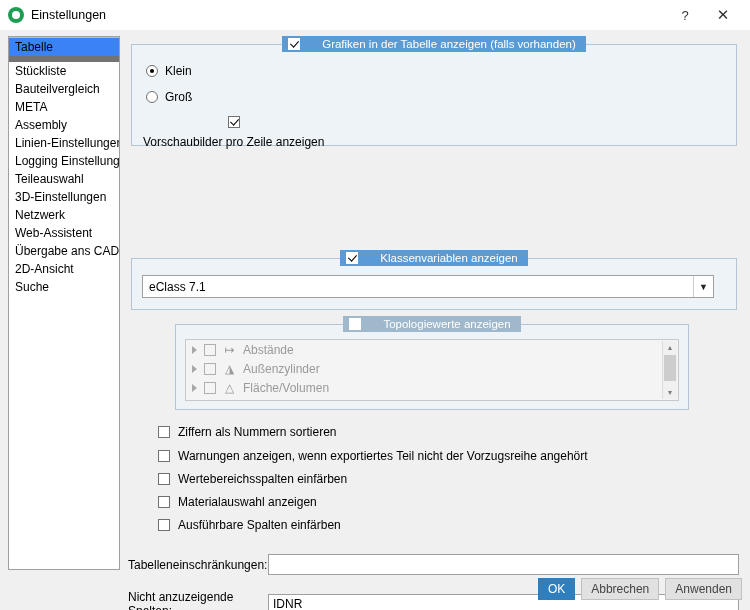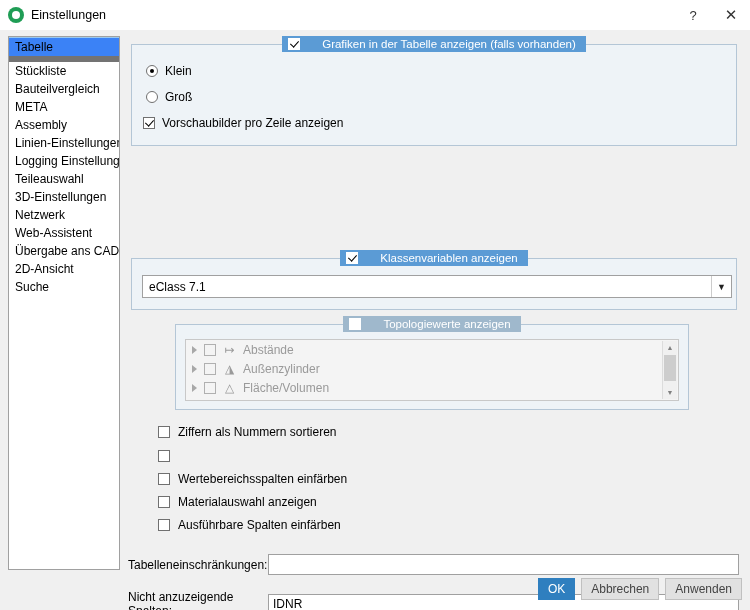--- a/index.html
+++ b/index.html
@@ -21,21 +21,21 @@
     height: 610px;
     background: #f0f0f0;
     box-sizing: border-box;
   }
   
   .titlebar {
     height: 30px;
     background: #ffffff;
     display: flex;
     align-items: center;
-    padding: 0 0 0 8px;
+    padding: 0 8px 0 8px;
     box-sizing: border-box;
   }
   .app-icon {
     width: 16px;
     height: 16px;
     border-radius: 8px;
     background: #1f9d55;
     position: relative;
     margin-right: 7px;
     flex: 0 0 auto;
@@ -386,36 +386,36 @@
         </div>
         <div style="position:absolute; left:14px; top:19px;">
           <div class="row" style="margin-bottom:12px;">
             <span class="rb checked"></span>
             <span>Klein</span>
           </div>
           <div class="row" style="margin-bottom:12px;">
             <span class="rb"></span>
             <span>Groß</span>
           </div>
-          <div class="row" style="margin-left:-3px;">
+          <div class="row" style="margin-left:-3px;flex-direction:column;">
             <span class="cb checked"></span>
             <span>Vorschaubilder pro Zeile anzeigen</span>
           </div>
         </div>
       </div>
 
 
       <div class="group" style="left:3px; top:222px; width:606px; height:52px;">
         <div class="group-header">
           <div class="group-title">
             <span class="cb checked white-border"></span>
             <span>Klassenvariablen anzeigen</span>
           </div>
         </div>
-        <div class="combo" style="position:absolute; left:10px; top:16px; right:4px;">
+        <div class="combo" style="position:absolute; left:10px; top:16px; right:22px;">
           <span class="combo-text">eClass 7.1</span>
           <span class="combo-btn">▼</span>
         </div>
       </div>
 
       <div class="group" style="left:3px; top:288px; width:514px; height:86px;margin-left:44px;">
         <div class="group-header">
           <div class="group-title disabled">
             <span class="cb white-border"></span>
             <span>Topologiewerte anzeigen</span>
@@ -454,20 +454,21 @@
         </div>
       </div>
 
       <div style="position:absolute; left:6px; top:384px; right:0;">
         <div class="chk-row" style="height:24px;">
           <span class="cb"></span>
           <span>Ziffern als Nummern sortieren</span>
         </div>
         <div class="chk-row" style="height:23px;">
           <span class="cb"></span>
+          <span>Warnungen anzeigen, wenn exportiertes Teil nicht der Vorzugsreihe angehört</span>
         </div>
         <div class="chk-row" style="height:23px;">
           <span class="cb"></span>
           <span>Wertebereichsspalten einfärben</span>
         </div>
         <div class="chk-row" style="height:23px;">
           <span class="cb"></span>
           <span>Materialauswahl anzeigen</span>
         </div>
         <div class="chk-row" style="height:23px;">

